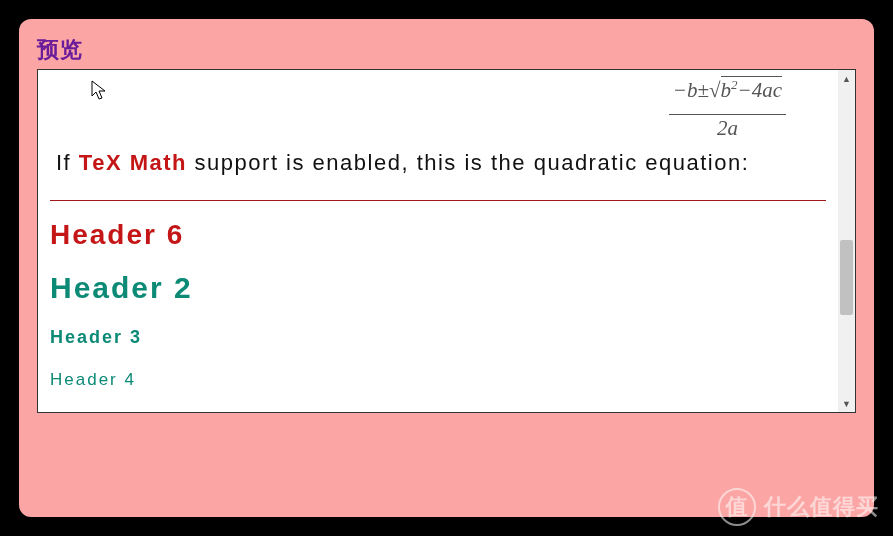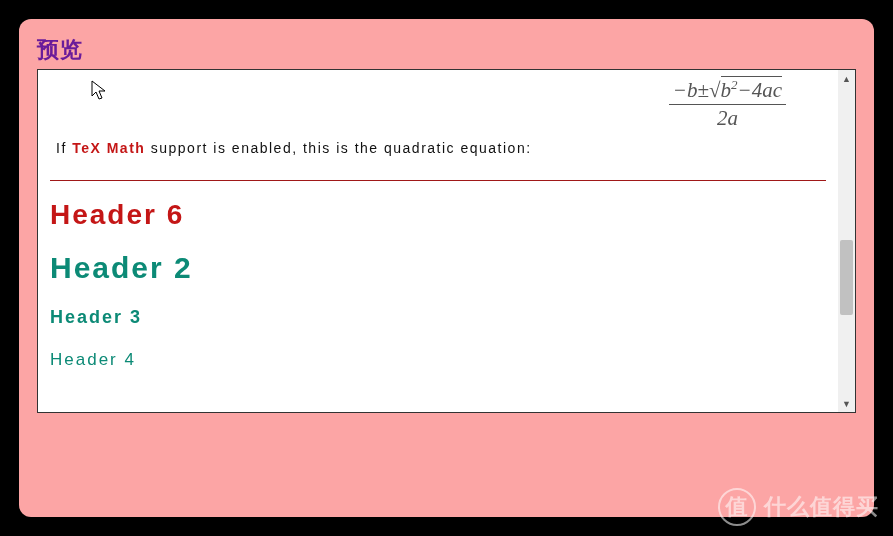--- a/index.html
+++ b/index.html
@@ -4,25 +4,25 @@
   <style>
     * { box-sizing: border-box; margin: 0; padding: 0; }
     body { background: #000; width: 893px; height: 536px; overflow: hidden; font-family: Verdana, Arial, sans-serif; }
     .outer-frame { position: absolute; left: 19px; top: 19px; width: 855px; height: 498px; background: #fca5a5; border-radius: 12px; padding: 16px 18px 18px 18px; }
     .panel-title { color: #6a1b9a; font-size: 22px; font-weight: bold; letter-spacing: 1px; margin-bottom: 4px; }
     .cursor { position: absolute; left: 72px; top: 61px; pointer-events: none; z-index: 10; }
     .preview-box { background: #fff; border: 1px solid #333; height: 344px; position: relative; }
     .preview-scroll { position: absolute; left: 0; top: 0; right: 17px; bottom: 0; padding: 8px 12px 8px 12px; overflow: hidden; }
     .formula-wrap { text-align: right; padding-right: 40px; margin-bottom: 10px; }
     .formula { display: inline-block; font-family: 'Times New Roman', serif; font-size: 21px; color: #555; font-style: italic; text-align: center; line-height: 1.1; }
-    .formula .num { display: block; border-bottom: 1.5px solid #555; padding: 0 4px 2px 4px; white-space: nowrap; }
+    .formula .num { display: block; border-bottom: 1.5px solid #555; padding: 0 4px 12px 4px; white-space: nowrap; }
     .formula .den { display: block; padding-top: 2px; text-align: center; }
     .formula .sqrt-sym { font-style: normal; }
     .formula sup { font-size: 13px; vertical-align: super; }
-    .desc { font-size: 14px; letter-spacing: 1.5px; color: #111; margin: 8px 0 24px 6px; }
+    .desc { font-size: 22px; letter-spacing: 1.5px; color: #111; margin: 8px 0 24px 6px; }
     .desc .tex { color: #c41616; font-weight: bold; }
     .hr { border: none; border-top: 1px solid #a01818; margin: 0 0 16px 0; }
     .h1 { color: #c41616; font-size: 28px; font-weight: bold; letter-spacing: 2px; margin: 18px 0 20px 0; }
     .h2 { color: #0c8a76; font-size: 30px; font-weight: bold; letter-spacing: 2px; margin: 0 0 22px 0; }
     .h3 { color: #0c8a76; font-size: 18px; font-weight: bold; letter-spacing: 2px; margin: 0 0 22px 0; }
     .h4 { color: #0c8a76; font-size: 17px; font-weight: normal; letter-spacing: 2px; margin: 0 0 18px 0; }
     .scrollbar { position: absolute; right: 0; top: 0; bottom: 0; width: 17px; background: #f0f0f0; }
     .sb-arrow { position: absolute; left: 0; width: 17px; height: 17px; background: #f0f0f0; display: flex; align-items: center; justify-content: center; color: #555; font-size: 9px; }
     .sb-arrow.up { top: 0; }
     .sb-arrow.down { bottom: 0; }

